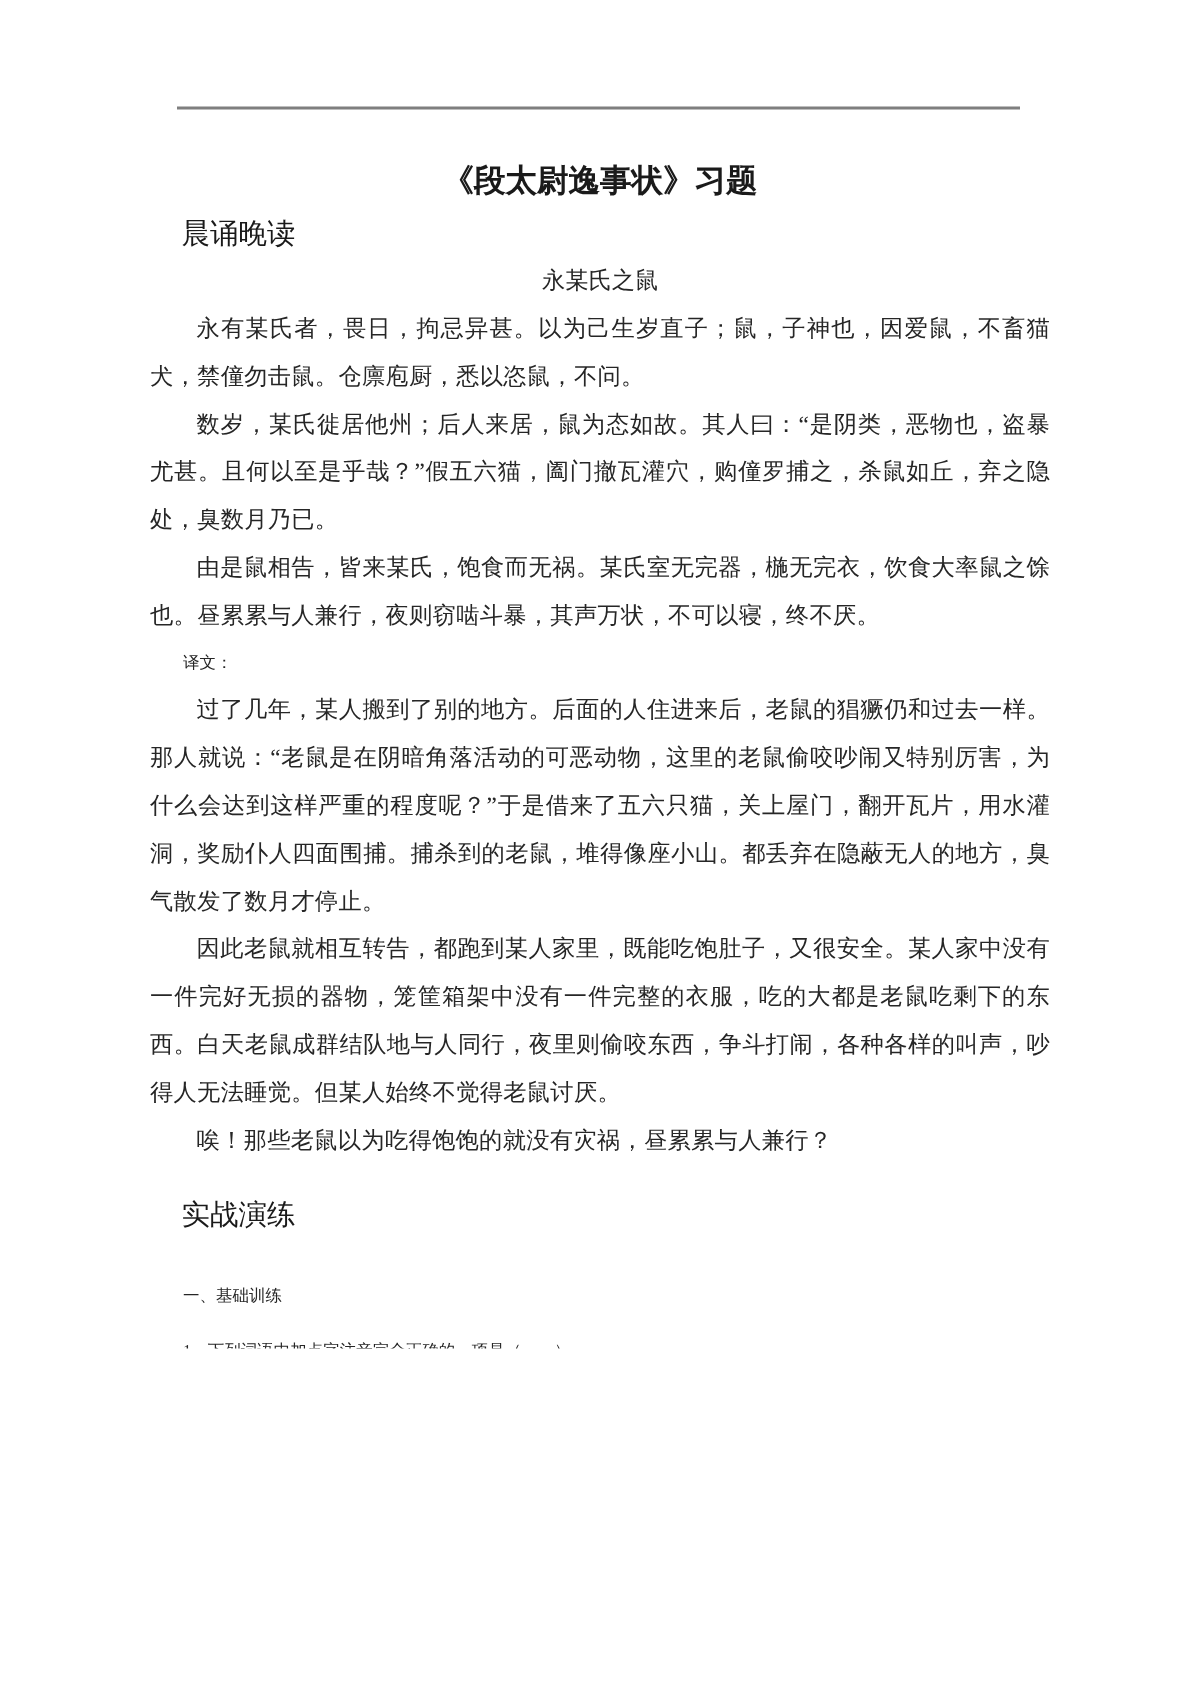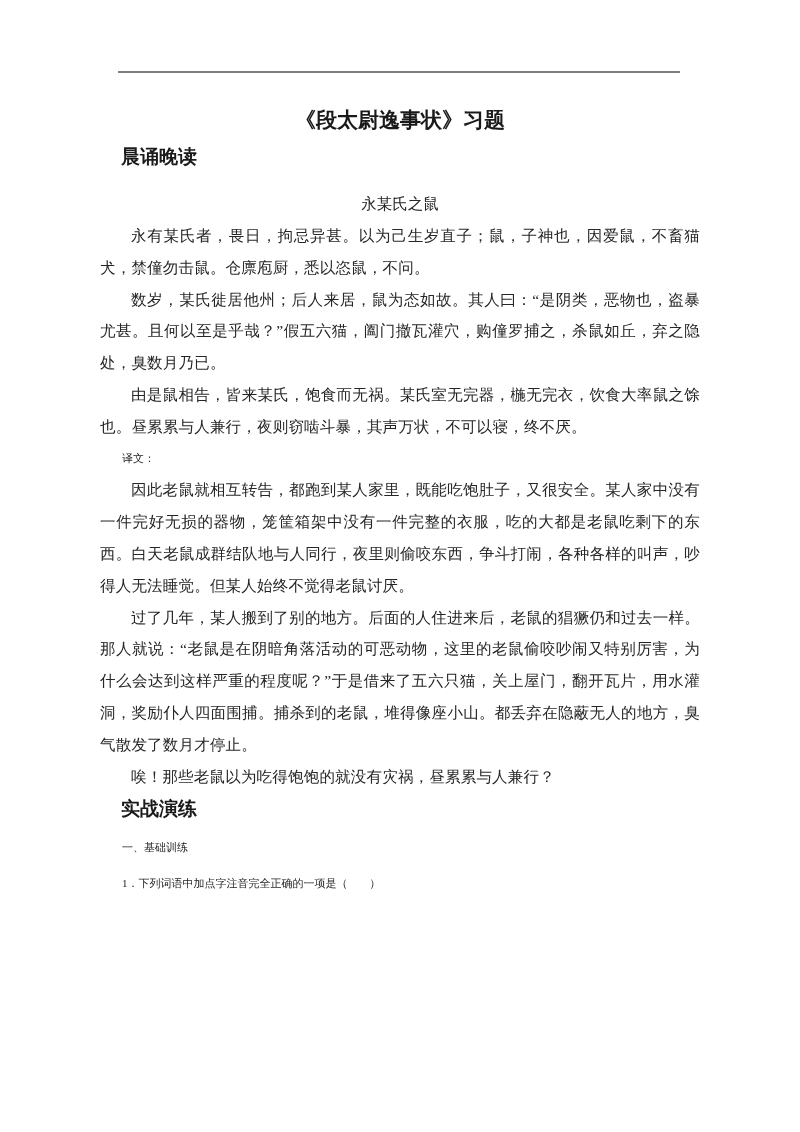--- a/index.html
+++ b/index.html
@@ -35,46 +35,46 @@
     font-size: 21px;
     line-height: 28px;
     font-weight: bold;
     color: #1a1a1a;
   }
   .section-heading {
     margin: 8px 0 0 0;
     padding-left: 21px;
     font-size: 19px;
     line-height: 30px;
-    font-weight: bold;
+    font-weight: normal;
     color: #1a1a1a;
   }
-  .section-heading.practice { margin-top: 2px; }
+  .section-heading.practice { margin-top: 20px; }
   .centered-line {
     margin: 0;
     text-align: center;
     font-size: 15.5px;
     line-height: 32px;
   }
-  .centered-line.first { margin-top: 16px; }
+  .centered-line.first { margin-top: 0; }
   .body-para {
     margin: 0;
     font-size: 15.5px;
     line-height: 31.8px;
     text-align: justify;
     text-indent: 2em;
     letter-spacing: 0.2px;
   }
   .label-para {
     margin: 0;
     font-size: 11px;
     line-height: 31.8px;
     text-indent: 22px;
   }
-  .label-para.subsection { margin-top: 8px; }
+  .label-para.subsection { margin-top: 24px; font-family: Liberation Mono, monospace; }
   .label-para.question { margin-top: 4px; }
 </style>
 </head>
 <body>
 
 <div class="page">
   <div class="header-rule"></div>
   <div class="content">
 
     <h1 class="doc-title">《段太尉逸事状》习题</h1>
@@ -83,22 +83,22 @@
 
     <p class="centered-line first">永某氏之鼠</p>
 
 
     <p class="body-para">永有某氏者，畏日，拘忌异甚。以为己生岁直子；鼠，子神也，因爱鼠，不畜猫犬，禁僮勿击鼠。仓廪庖厨，悉以恣鼠，不问。</p>
     <p class="body-para">数岁，某氏徙居他州；后人来居，鼠为态如故。其人曰：“是阴类，恶物也，盗暴尤甚。且何以至是乎哉？”假五六猫，阖门撤瓦灌穴，购僮罗捕之，杀鼠如丘，弃之隐处，臭数月乃已。</p>
     <p class="body-para">由是鼠相告，皆来某氏，饱食而无祸。某氏室无完器，椸无完衣，饮食大率鼠之馀也。昼累累与人兼行，夜则窃啮斗暴，其声万状，不可以寝，终不厌。</p>
 
     <p class="label-para">译文：</p>
 
+    <p class="body-para">过了几年，某人搬到了别的地方。后面的人住进来后，老鼠的猖獗仍和过去一样。那人就说：“老鼠是在阴暗角落活动的可恶动物，这里的老鼠偷咬吵闹又特别厉害，为什么会达到这样严重的程度呢？”于是借来了五六只猫，关上屋门，翻开瓦片，用水灌洞，奖励仆人四面围捕。捕杀到的老鼠，堆得像座小山。都丢弃在隐蔽无人的地方，臭气散发了数月才停止。</p>
     <p class="body-para">因此老鼠就相互转告，都跑到某人家里，既能吃饱肚子，又很安全。某人家中没有一件完好无损的器物，笼筐箱架中没有一件完整的衣服，吃的大都是老鼠吃剩下的东西。白天老鼠成群结队地与人同行，夜里则偷咬东西，争斗打闹，各种各样的叫声，吵得人无法睡觉。但某人始终不觉得老鼠讨厌。</p>
-    <p class="body-para">过了几年，某人搬到了别的地方。后面的人住进来后，老鼠的猖獗仍和过去一样。那人就说：“老鼠是在阴暗角落活动的可恶动物，这里的老鼠偷咬吵闹又特别厉害，为什么会达到这样严重的程度呢？”于是借来了五六只猫，关上屋门，翻开瓦片，用水灌洞，奖励仆人四面围捕。捕杀到的老鼠，堆得像座小山。都丢弃在隐蔽无人的地方，臭气散发了数月才停止。</p>
     <p class="body-para">唉！那些老鼠以为吃得饱饱的就没有灾祸，昼累累与人兼行？</p>
 
     <h2 class="section-heading practice">实战演练</h2>
 
     <p class="label-para subsection">一、基础训练</p>
 
     <p class="label-para question">1．下列词语中加点字注音完全正确的一项是（　　）</p>
 
   </div>
 </div>

